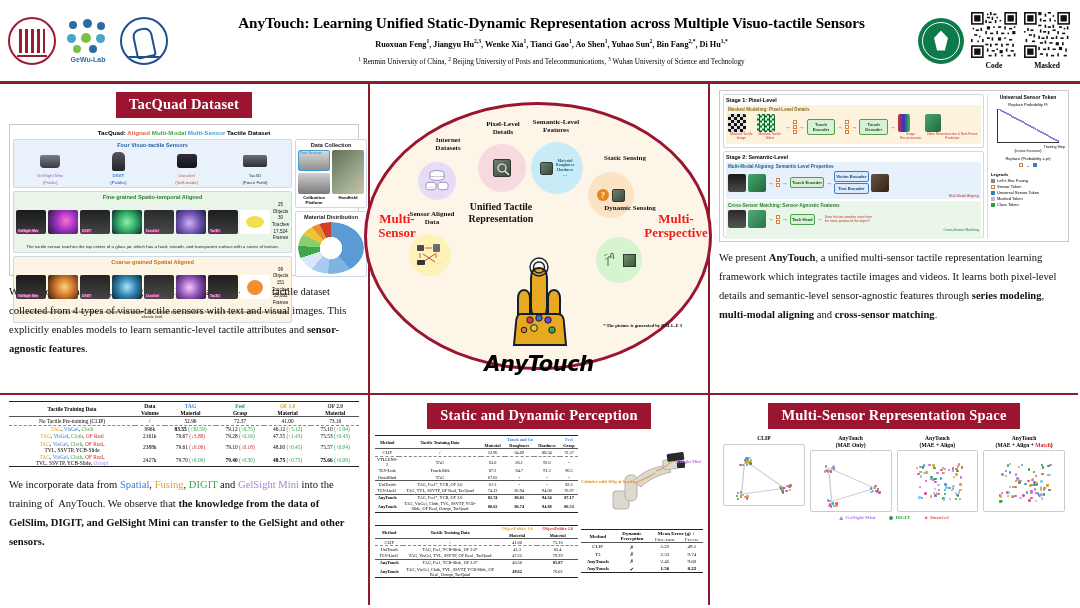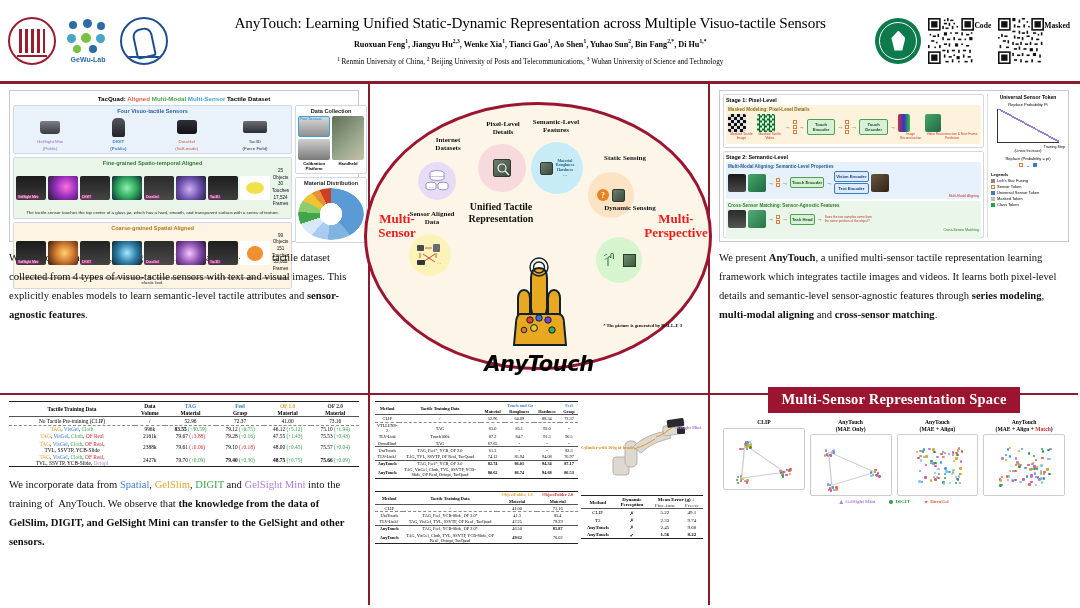--- a/index.html
+++ b/index.html
@@ -23,30 +23,30 @@
   .gewu-mark i { position:absolute; border-radius:50%; display:block; }
   .gewu-lbl { font-size:7px; font-weight:bold; color:#2b6ca3; margin-top:1px;
     font-family:"Liberation Sans", sans-serif; }
   .logo-bupt { width:48px; height:48px; border-radius:50%; border:2.5px solid #1d4f91;
     background:#fff; position:relative; overflow:hidden; }
   .logo-bupt:before{ content:""; position:absolute; left:12px; top:9px; width:16px;height:26px;
     border:2px solid #1d4f91; border-radius:8px 8px 3px 3px; transform:rotate(-12deg);}
   .logo-bupt:after{ content:""; position:absolute; left:6px; bottom:5px; width:36px;height:2px;
     background:#1d4f91;}
   .head-center { flex:1; text-align:center; padding:0 6px; }
-  .title { font-size:15.2px; font-weight:normal; letter-spacing:-.1px; line-height:1.12; }
+  .title { font-size:15.2px; font-weight:bold; letter-spacing:-.1px; line-height:1.12; }
   .authors { font-size:8.2px; font-weight:bold; margin-top:7px; }
   .affil { font-size:7.2px; margin-top:7px; }
   .authors sup,.affil sup { font-size:5.6px; }
   .logos-right { display:flex; align-items:center; gap:7px; padding-right:10px; }
   .logo-wust { width:46px;height:46px;border-radius:50%;background:#0c7a4a;position:relative;}
   .logo-wust:before{content:"";position:absolute;inset:4px;border-radius:50%;border:1.5px solid #fff;}
   .logo-wust:after{content:"";position:absolute;left:50%;top:13px;transform:translateX(-50%);
     width:14px;height:20px;background:#fff;clip-path:polygon(50% 0,100% 38%,78% 100%,22% 100%,0 38%);}
-  .qr-wrap { display:flex; flex-direction:row; }
+  .qr-wrap { display:flex; flex-direction:column; align-items:center; }
   .qr { width:46px; height:46px; background:#fff; }
   .qr-cap { font-size:7.6px; font-weight:bold; margin-top:3px; }
 
   
   .grid { position:relative; height:521px; display:flex; }
   .col { position:relative; }
   .col-l { width:370px; border-right:2px solid #8d1b2e; }
   .col-c { width:340px; border-right:2px solid #8d1b2e; }
   .col-r { width:368px; }
   .row-div { position:absolute; left:0; right:0; top:309px; height:2px; background:#8d1b2e; }
@@ -345,20 +345,21 @@
       </div>
     </div>
   </div>
 
   <div class="grid">
 
     <div class="col col-l">
       <div class="row-div"></div>
 
       <div class="sec">
+        <div class="sec-title">TacQuad Dataset</div>
 
         <div class="fig tq">
           <div class="tq-top">
             <span>TacQuad: </span><span style="color:#e0604a">Aligned</span><span> </span><span style="color:#3fa64b">Multi-Modal</span><span> </span><span style="color:#3e9fd6">Multi-Sensor</span><span> Tactile Dataset</span>
           </div>
           <div class="tq-main">
             <div class="tq-left">
               <div class="panel p-blue" style="flex:0 0 46px">
                 <div class="p-hd">Four Visuo-tactile Sensors</div>
                 <div class="sensors">
@@ -542,21 +543,21 @@
               <td>2427k</td>
               <td><span>79.70</span> <span class="up">(<span>↑0.09</span>)</span></td>
               <td><b><span>79.40</span></b> <span class="up">(<span>↑0.30</span>)</span></td>
               <td><b><span>48.75</span></b> <span class="up">(<span>↑0.75</span>)</span></td>
               <td><b><span>75.66</span></b> <span class="up">(<span>↑0.09</span>)</span></td>
             </tr>
           </tbody>
         </table>
 
         <div class="body-text" style="margin-top:9px">
-          We incorporate data from <span class="c-gelsight">Spatial</span>, <span class="c-gelslim">GelSlim</span>, <span class="c-digit">DIGIT</span> and <span class="c-gsmini">GelSight Mini</span> into the training of&nbsp; AnyTouch. We observe that <b>the knowledge from the data of GelSlim, DIGIT, and GelSight Mini can transfer to the GelSight and other sensors.</b>
+          We incorporate data from <span class="c-gelsight">Spatial</span>, <span class="c-gelslim">Fusing</span>, <span class="c-digit">DIGIT</span> and <span class="c-gsmini">GelSight Mini</span> into the training of&nbsp; AnyTouch. We observe that <b>the knowledge from the data of GelSlim, DIGIT, and GelSight Mini can transfer to the GelSight and other sensors.</b>
         </div>
       </div>
     </div>
 
     <div class="col col-c">
       <div class="row-div"></div>
 
       <div class="center-wrap">
         <div class="ellipse"></div>
 
@@ -640,20 +641,21 @@
           <circle cx="26" cy="74" r="3.4" fill="#e0c83b" stroke="#11202e" stroke-width="1"></circle>
           <circle cx="44" cy="76" r="3.2" fill="#3ba84b" stroke="#11202e" stroke-width="1"></circle>
           <circle cx="16" cy="76" r="2.8" fill="#e07c1f" stroke="#11202e" stroke-width="1"></circle>
         </svg>
 
         <div class="dalle">* The picture is generated by DALL-E 3</div>
         <div class="anytouch-word">AnyTouch</div>
       </div>
 
       <div class="sec" style="position:absolute;top:311px;left:0;right:0;padding:6px 5px 0">
+        <div class="sec-title">Static and Dynamic Perception</div>
 
         <div style="display:flex;gap:3px;align-items:flex-start">
           <div style="flex:1">
             <table class="tbl" style="font-size:4.3px">
               <thead>
                 <tr class="trule-top">
                   <th rowspan="2" class="b" style="width:12%">Method</th>
                   <th rowspan="2" class="b" style="width:40%">Tactile Training Data</th>
                   <th colspan="3" style="color:#3e7fd6">Touch and Go</th>
                   <th style="color:#3e7fd6">Feel</th>
@@ -971,21 +973,21 @@
                 <span>Class Token</span>
               </div>
           </div>
         </div>
 
         <div class="body-text" style="margin-top:7px">
           We present <b>AnyTouch</b>, a unified multi-sensor tactile representation learning framework which integrates tactile images and videos. It learns both pixel-level details and semantic-level sensor-agnostic features through <b>series modeling</b>, <b>multi-modal aligning</b> and <b>cross-sensor matching</b>.
         </div>
       </div>
 
-      <div class="sec" style="position:absolute;top:295px;left:0;right:0">
+      <div class="sec" style="position:absolute;top:311px;left:0;right:0">
         <div class="sec-title">Multi-Sensor Representation Space</div>
 
         <div class="sc-row">
           <div class="sc-item">
             <div class="sc-hd">CLIP</div>
             <div class="sc-box">
                 <svg viewBox="0 0 100 100" preserveAspectRatio="none" style="position: absolute; inset: 0px; width: 100%; height: 100%;">
                   <path d="M26 26 L76 72 M26 26 L22 82 M76 72 L22 82 " stroke="#ccc" stroke-width="1.6" fill="none"></path>
                 </svg>
                 <span class="dot" style="left: 19.0008%; top: 31.8907%; background: rgb(224, 96, 74);"></span>

